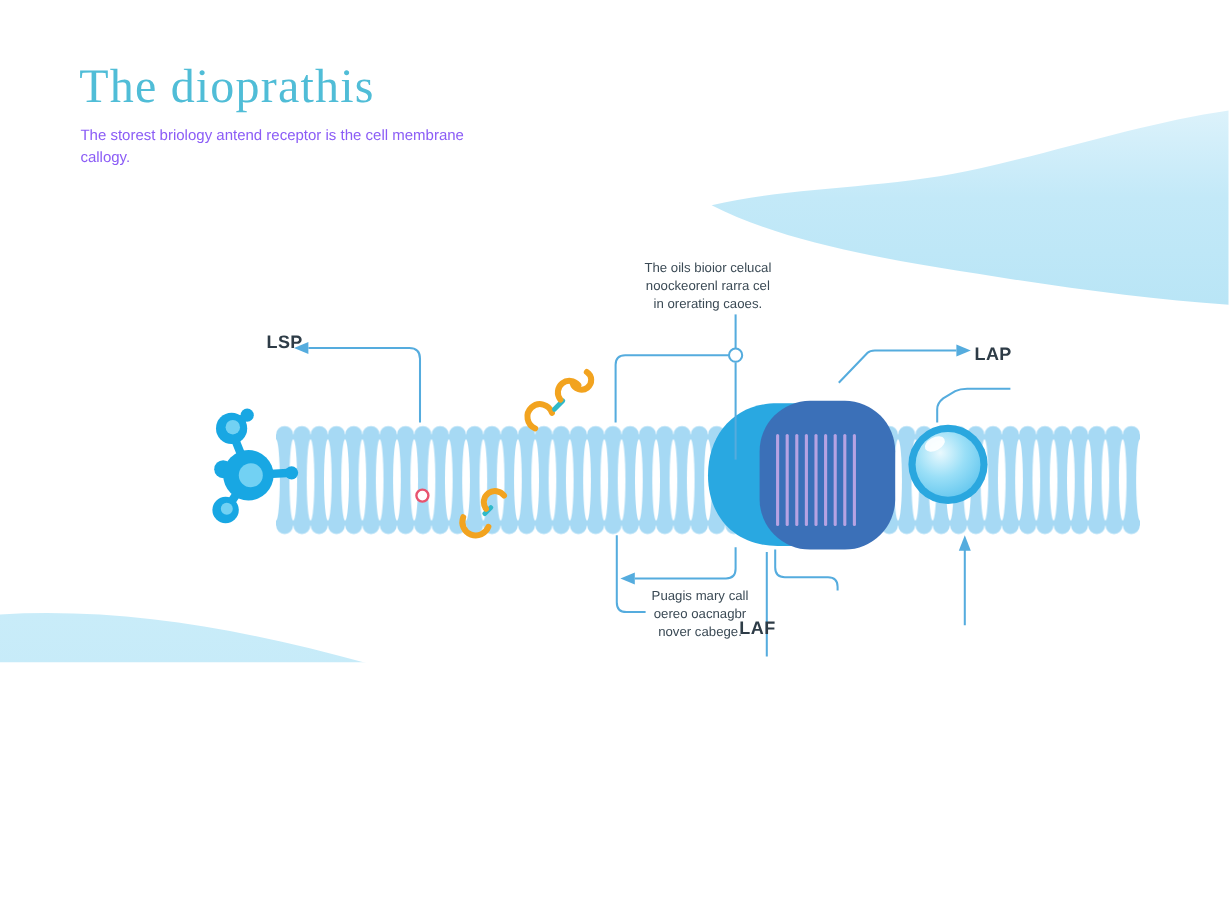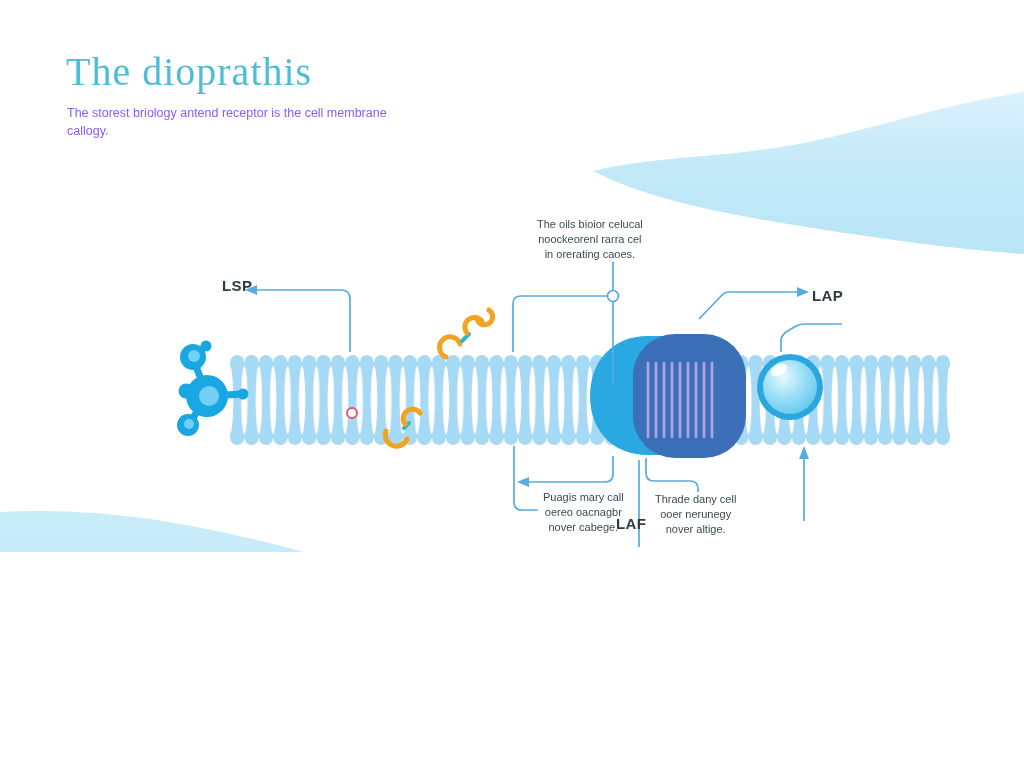--- a/index.html
+++ b/index.html
@@ -162,20 +162,17 @@
 
   <div class="txt label" style="left:537px;top:217px">The oils bioior celucal
 noockeorenl rarra cel
 in orerating caoes.</div>
 
 
   <div class="txt label" style="left:543px;top:490px">Puagis mary call
 oereo oacnagbr
 nover cabege.</div>
 
-  <div class="txt label" style="left:655px;top:492px">Thrade dany cell
-ooer nerunegy
-nover altige.</div>
 
   <div class="txt tag" style="left:616px;top:515px">LAF</div>
 
 
 </div>
 
 </body></html>

